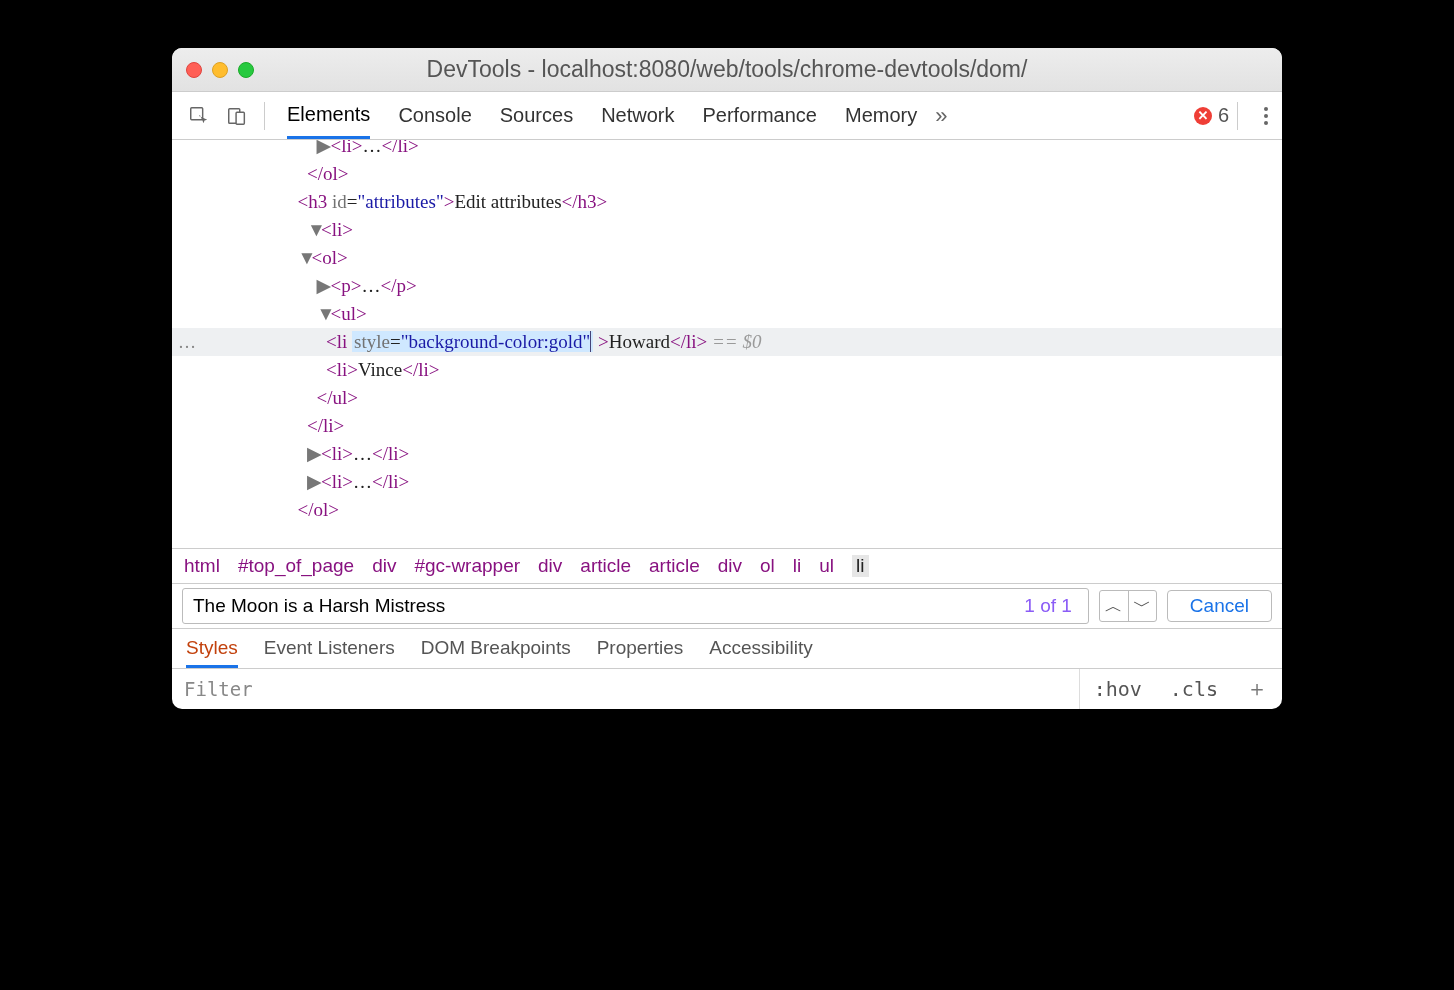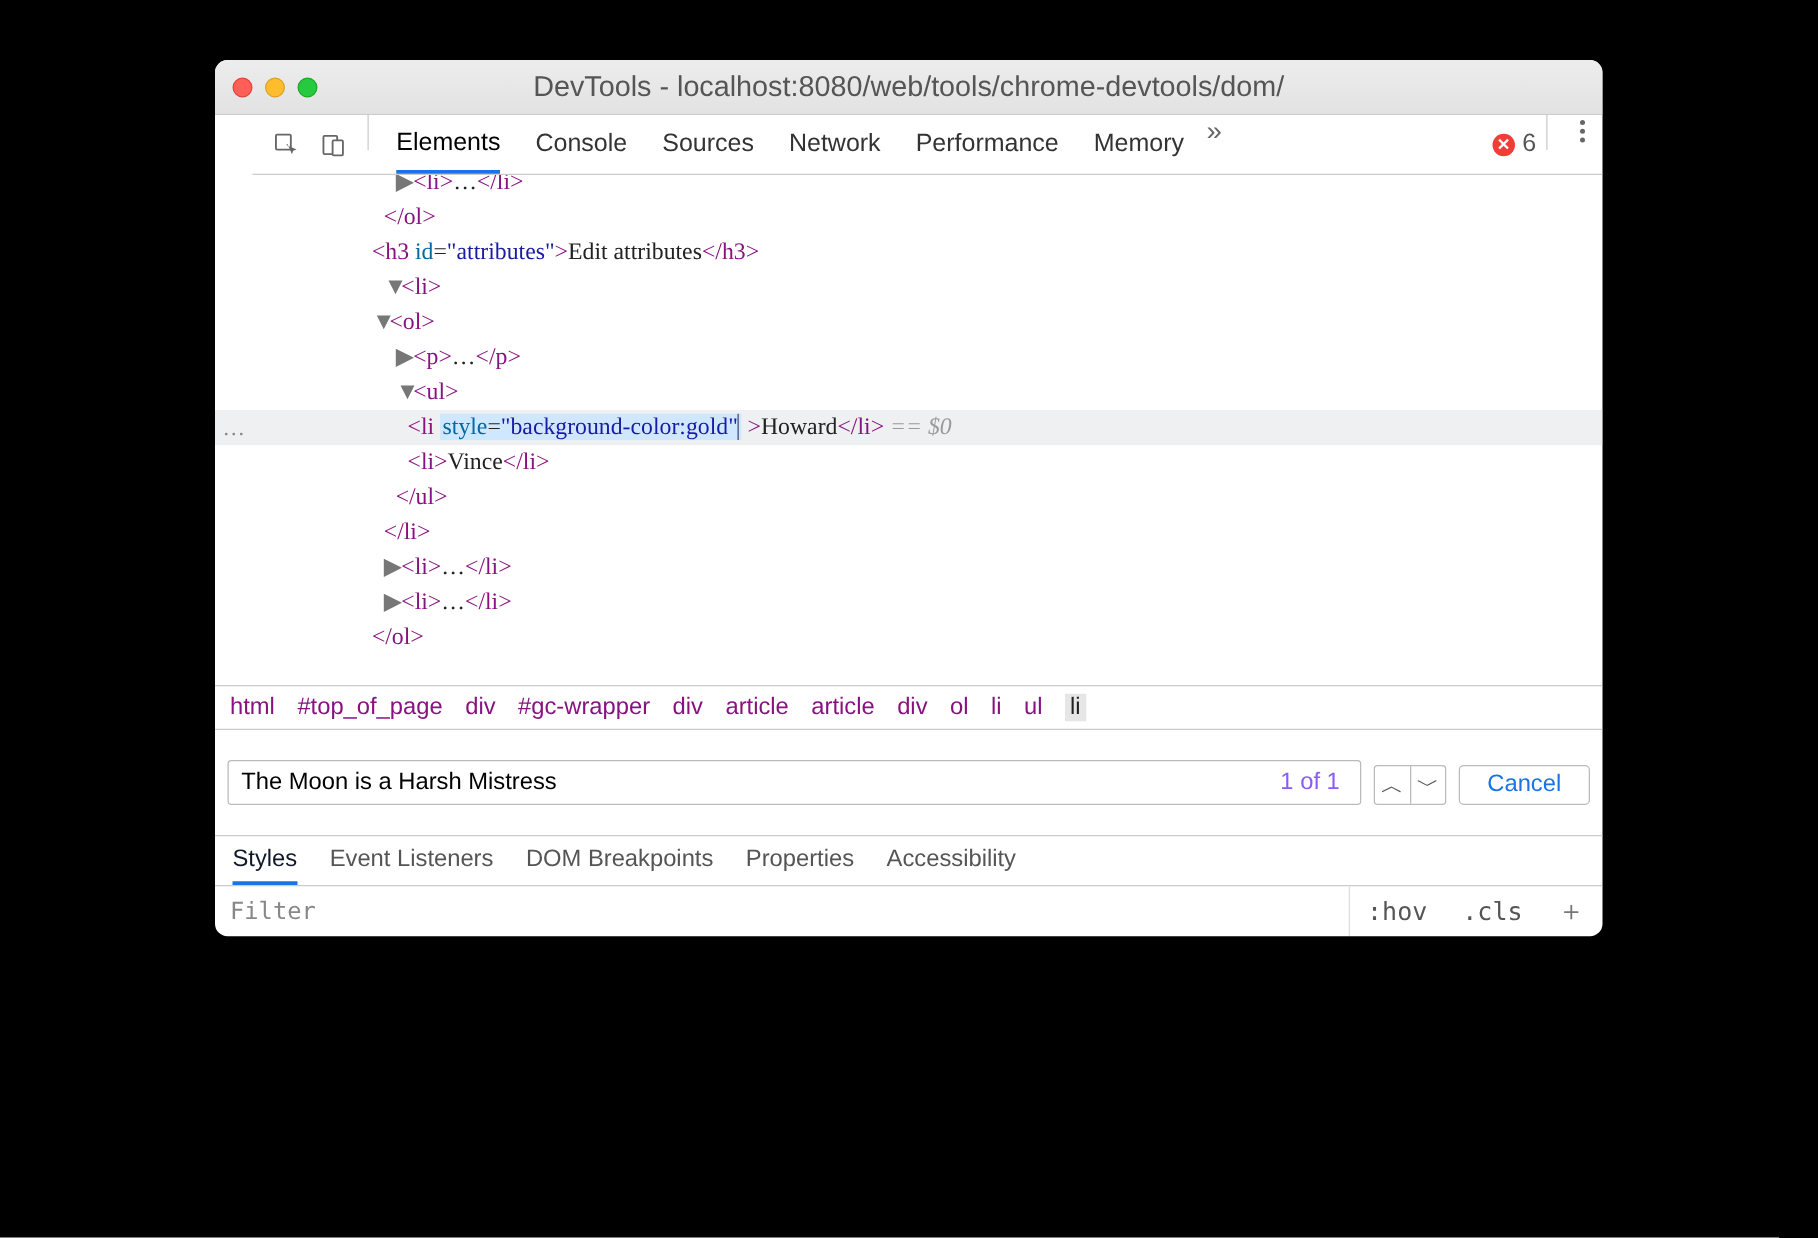--- a/index.html
+++ b/index.html
@@ -33,25 +33,25 @@
   }
   .traffic { display: flex; gap: 10px; align-items: center; }
   .dot { width: 16px; height: 16px; border-radius: 50%; }
   .dot.red { background:#ff5f56; border:1px solid #e0443e; }
   .dot.yellow { background:#ffbd2e; border:1px solid #dea123; }
   .dot.green { background:#27c93f; border:1px solid #1aab29; }
   .wtitle { position:absolute; left:0; right:0; text-align:center; color:#555; font-size:23px; }
   .toolbar {
     height: 48px;
     display:flex;
+    align-items:center;
     border-bottom:1px solid #ccc;
     padding:0 8px;
     font-size:20px;
     color:#333;
-    margin-left:30px;
   }
   .tb-btn { padding:4px 8px; color:#666; display:flex; align-items:center; }
   .tb-sep { width:1px; height:28px; background:#ccc; margin:0 8px; }
   .tabs { display:flex; gap:28px; margin-left:14px; height:100%; align-items:center; }
   .tab { cursor:pointer; color:#333; height:100%; display:flex; align-items:center; }
   .tab.active { color:#000; border-bottom:3px solid #1a73e8; font-weight:400; }
   .more { margin-left:18px; color:#666; font-size:22px; }
   .errs { margin-left:auto; display:flex; align-items:center; gap:6px; color:#555; }
   .err-icon { width:18px; height:18px; border-radius:50%; background:#ef3e36; display:flex; align-items:center; justify-content:center; color:#fff; font-size:13px; font-weight:bold; }
   .kebab { margin-left:12px; display:flex; flex-direction:column; gap:3px; padding:4px 6px; }
@@ -65,43 +65,43 @@
     height:408px;
     overflow:hidden;
     position:relative;
     color:#222;
   }
   .ln { white-space:pre; padding-left:40px; }
   .hl { background:#eef0f2; position:relative; }
   .ellips { position:absolute; left:6px; color:#888; font-size:18px; }
   .arrow { color:#777; display:inline-block; width:14px; }
   .tag { color:#881280; }
-  .attr { color:#0369a1; }
+  .attr { color:#737373; }
   .val  { color:#1a1aa6; }
   .text { color:#222; }
   .muted { color:#9a9a9a; font-style:italic; }
   .sel { background:#cfe8ff; border-radius:0; padding:0 2px;}
   .caret { border-right:1px solid #447; }
 
   .crumb {
     border-top:1px solid #ccc;
     padding:6px 12px;
     font-size:19px;
     display:flex;
     gap:18px;
     align-items:center;
   }
   .crumb span { color:#881280; cursor:pointer; }
   .crumb span.cur { background:#e6e6e6; color:#222; padding:0 4px; }
 
   .searchbar {
     border-top:1px solid #ccc;
     display:flex;
-    align-items:flex-end;
-    padding:24px 10px;
+    align-items:center;
+    padding:4px 10px;
     gap:10px;
   }
   .sinput {
     flex:1;
     border:1px solid #bbb;
     border-radius:3px;
     padding:6px 10px;
     font-size:19px;
     display:flex;
     align-items:center;
@@ -112,21 +112,21 @@
   .navbtns div { width:28px; height:30px; display:flex; align-items:center; justify-content:center; color:#555; font-size:18px; cursor:pointer; }
   .navbtns div+div { border-left:1px solid #bbb; }
   .cancel {
     border:1px solid #bbb; border-radius:4px; padding:4px 22px; color:#1a73e8; font-size:19px; background:#fff; cursor:pointer;
   }
 
   .subtabs {
     display:flex; gap:26px; padding:8px 14px 0 14px; font-size:19px; border-top:1px solid #ccc; color:#555;
   }
   .subtabs .st { padding-bottom:6px; cursor:pointer; }
-  .subtabs .active { color:#0f172a; border-bottom:3px solid #1a73e8; }
+  .subtabs .active { color:#c2410c; border-bottom:3px solid #1a73e8; }
 
   .stylesbar {
     display:flex; align-items:center; border-top:1px solid #ccc;
   }
   .sfilter { flex:1; padding:4px 12px; color:#888; font-size:19px; font-family:Menlo,monospace; }
   .stools { display:flex; align-items:center; gap:28px; padding:0 14px; border-left:1px solid #ddd; height:40px; font-family:Menlo,monospace; color:#555; }
   .plus { font-size:22px; color:#777; }
   svg.icon { width:22px; height:22px; stroke:#666; fill:none; stroke-width:1.6; }
 </style>
 </head>

